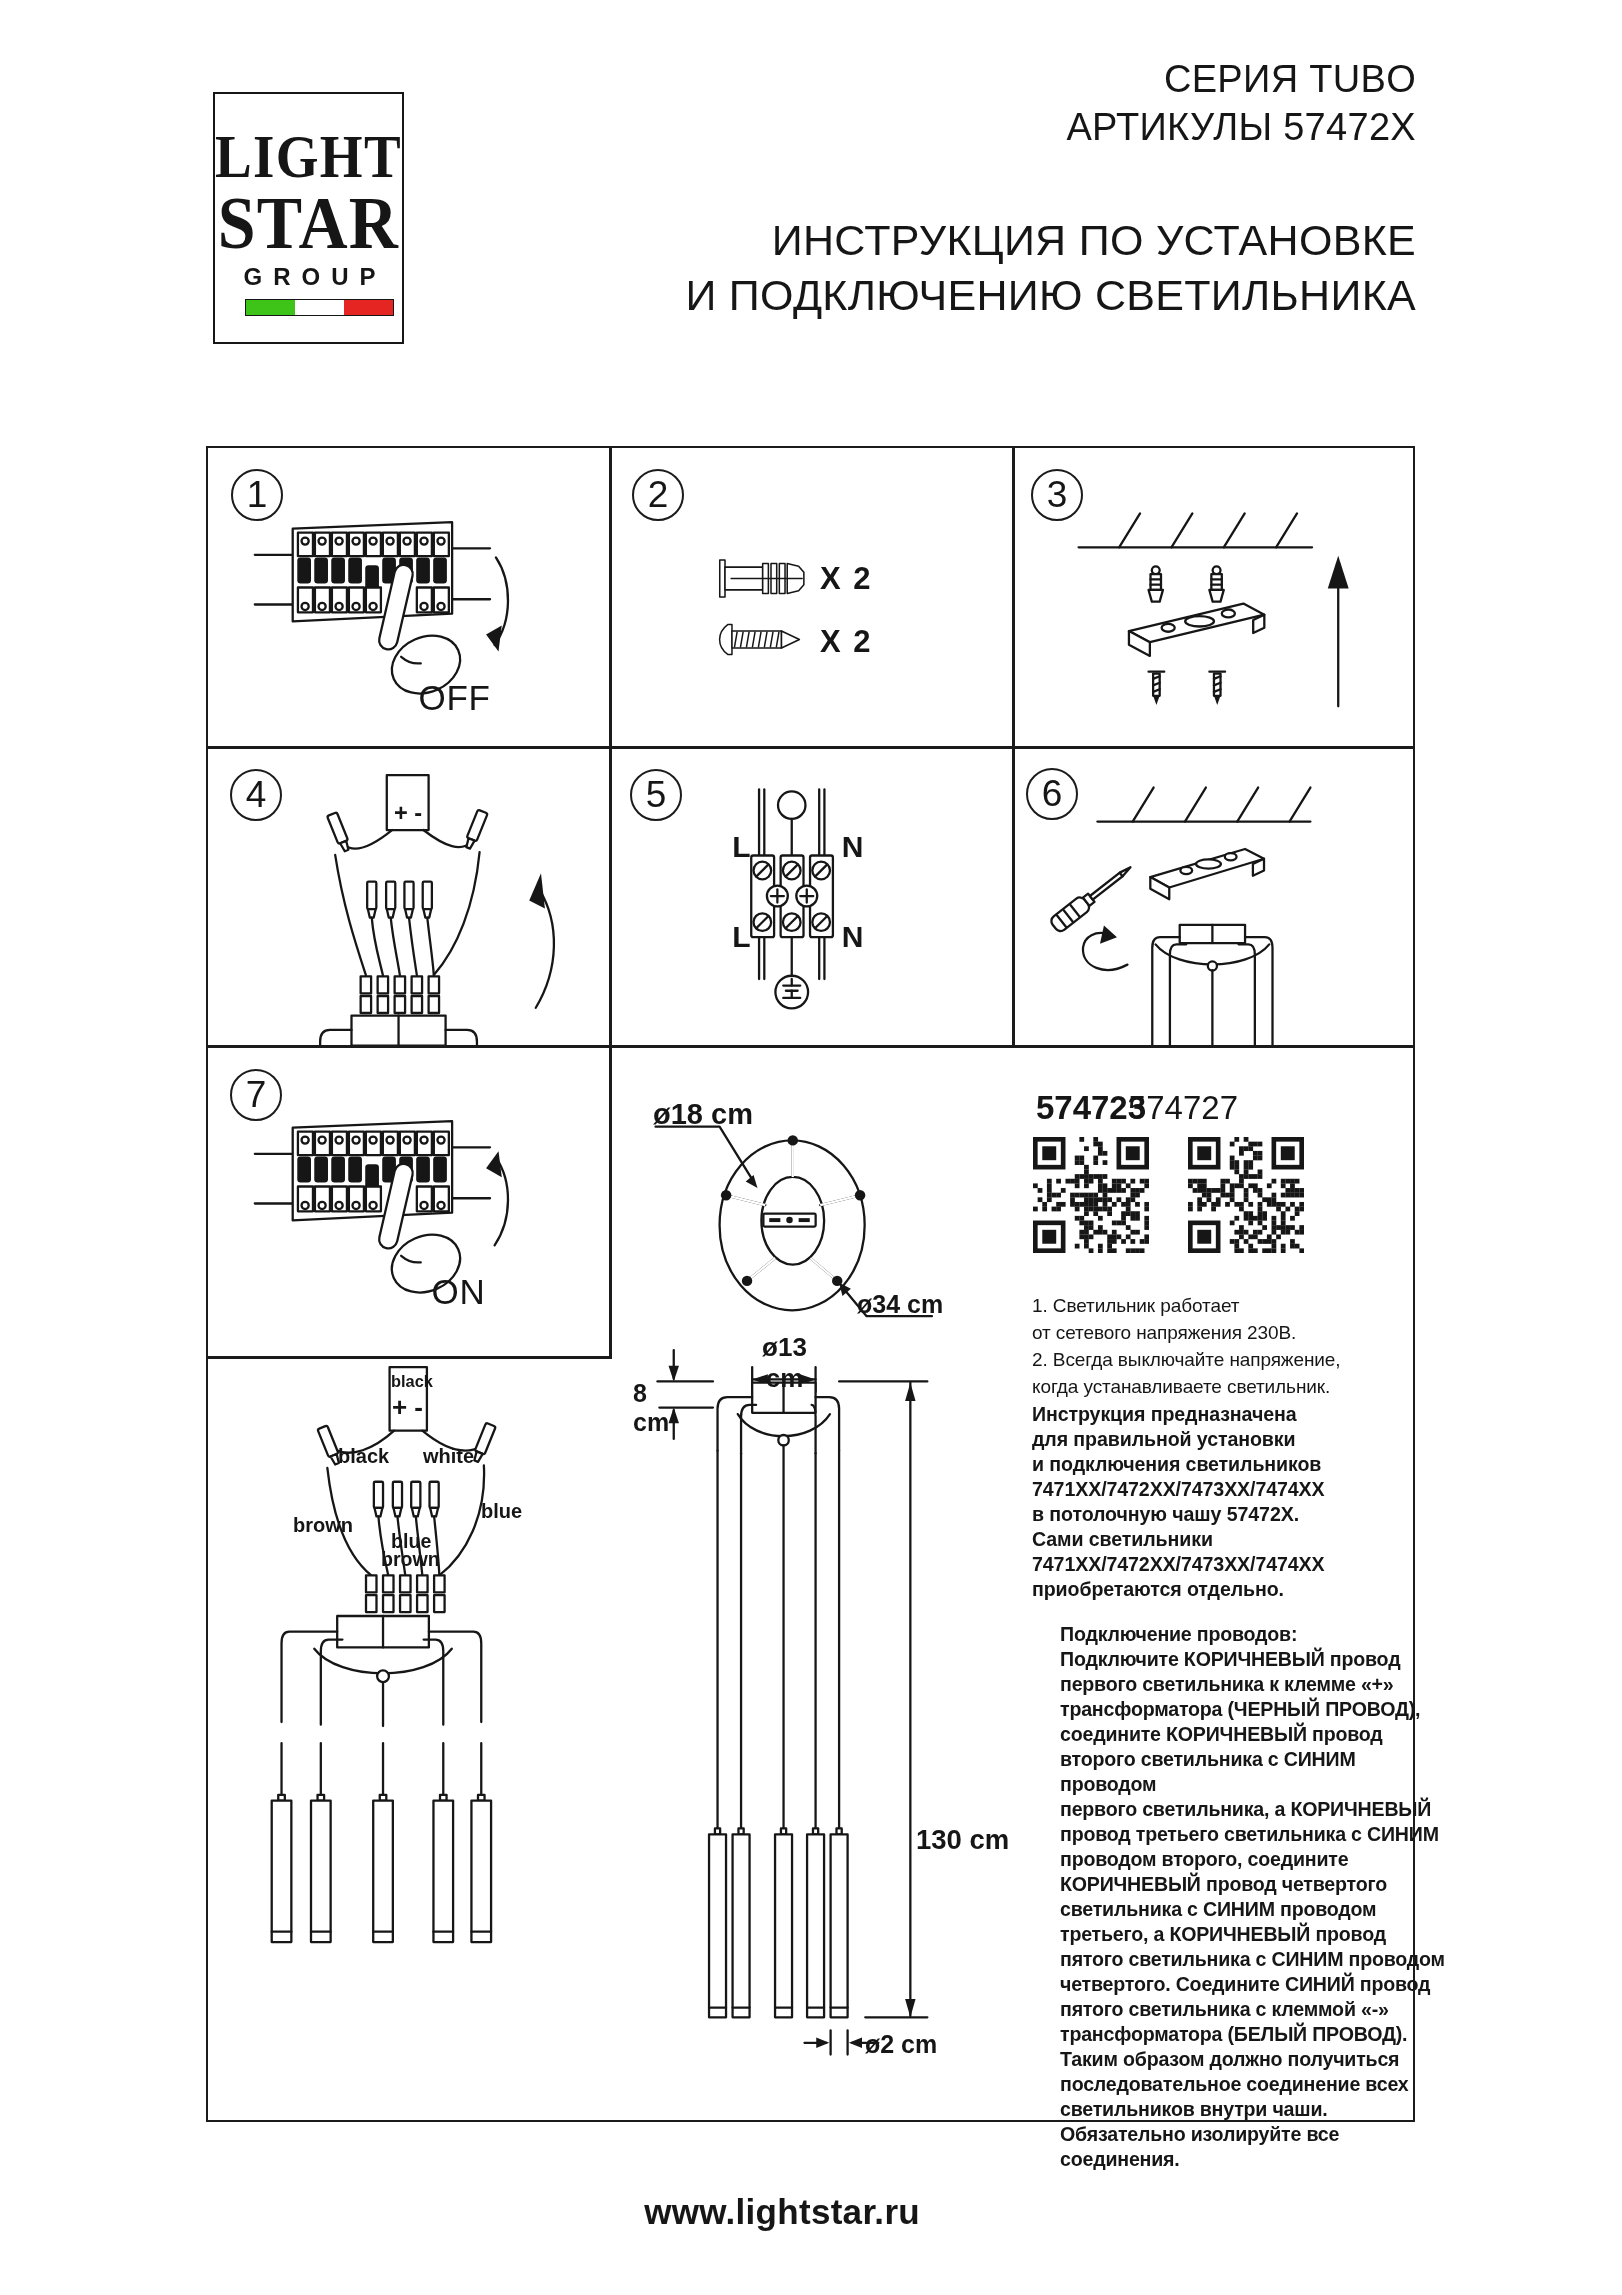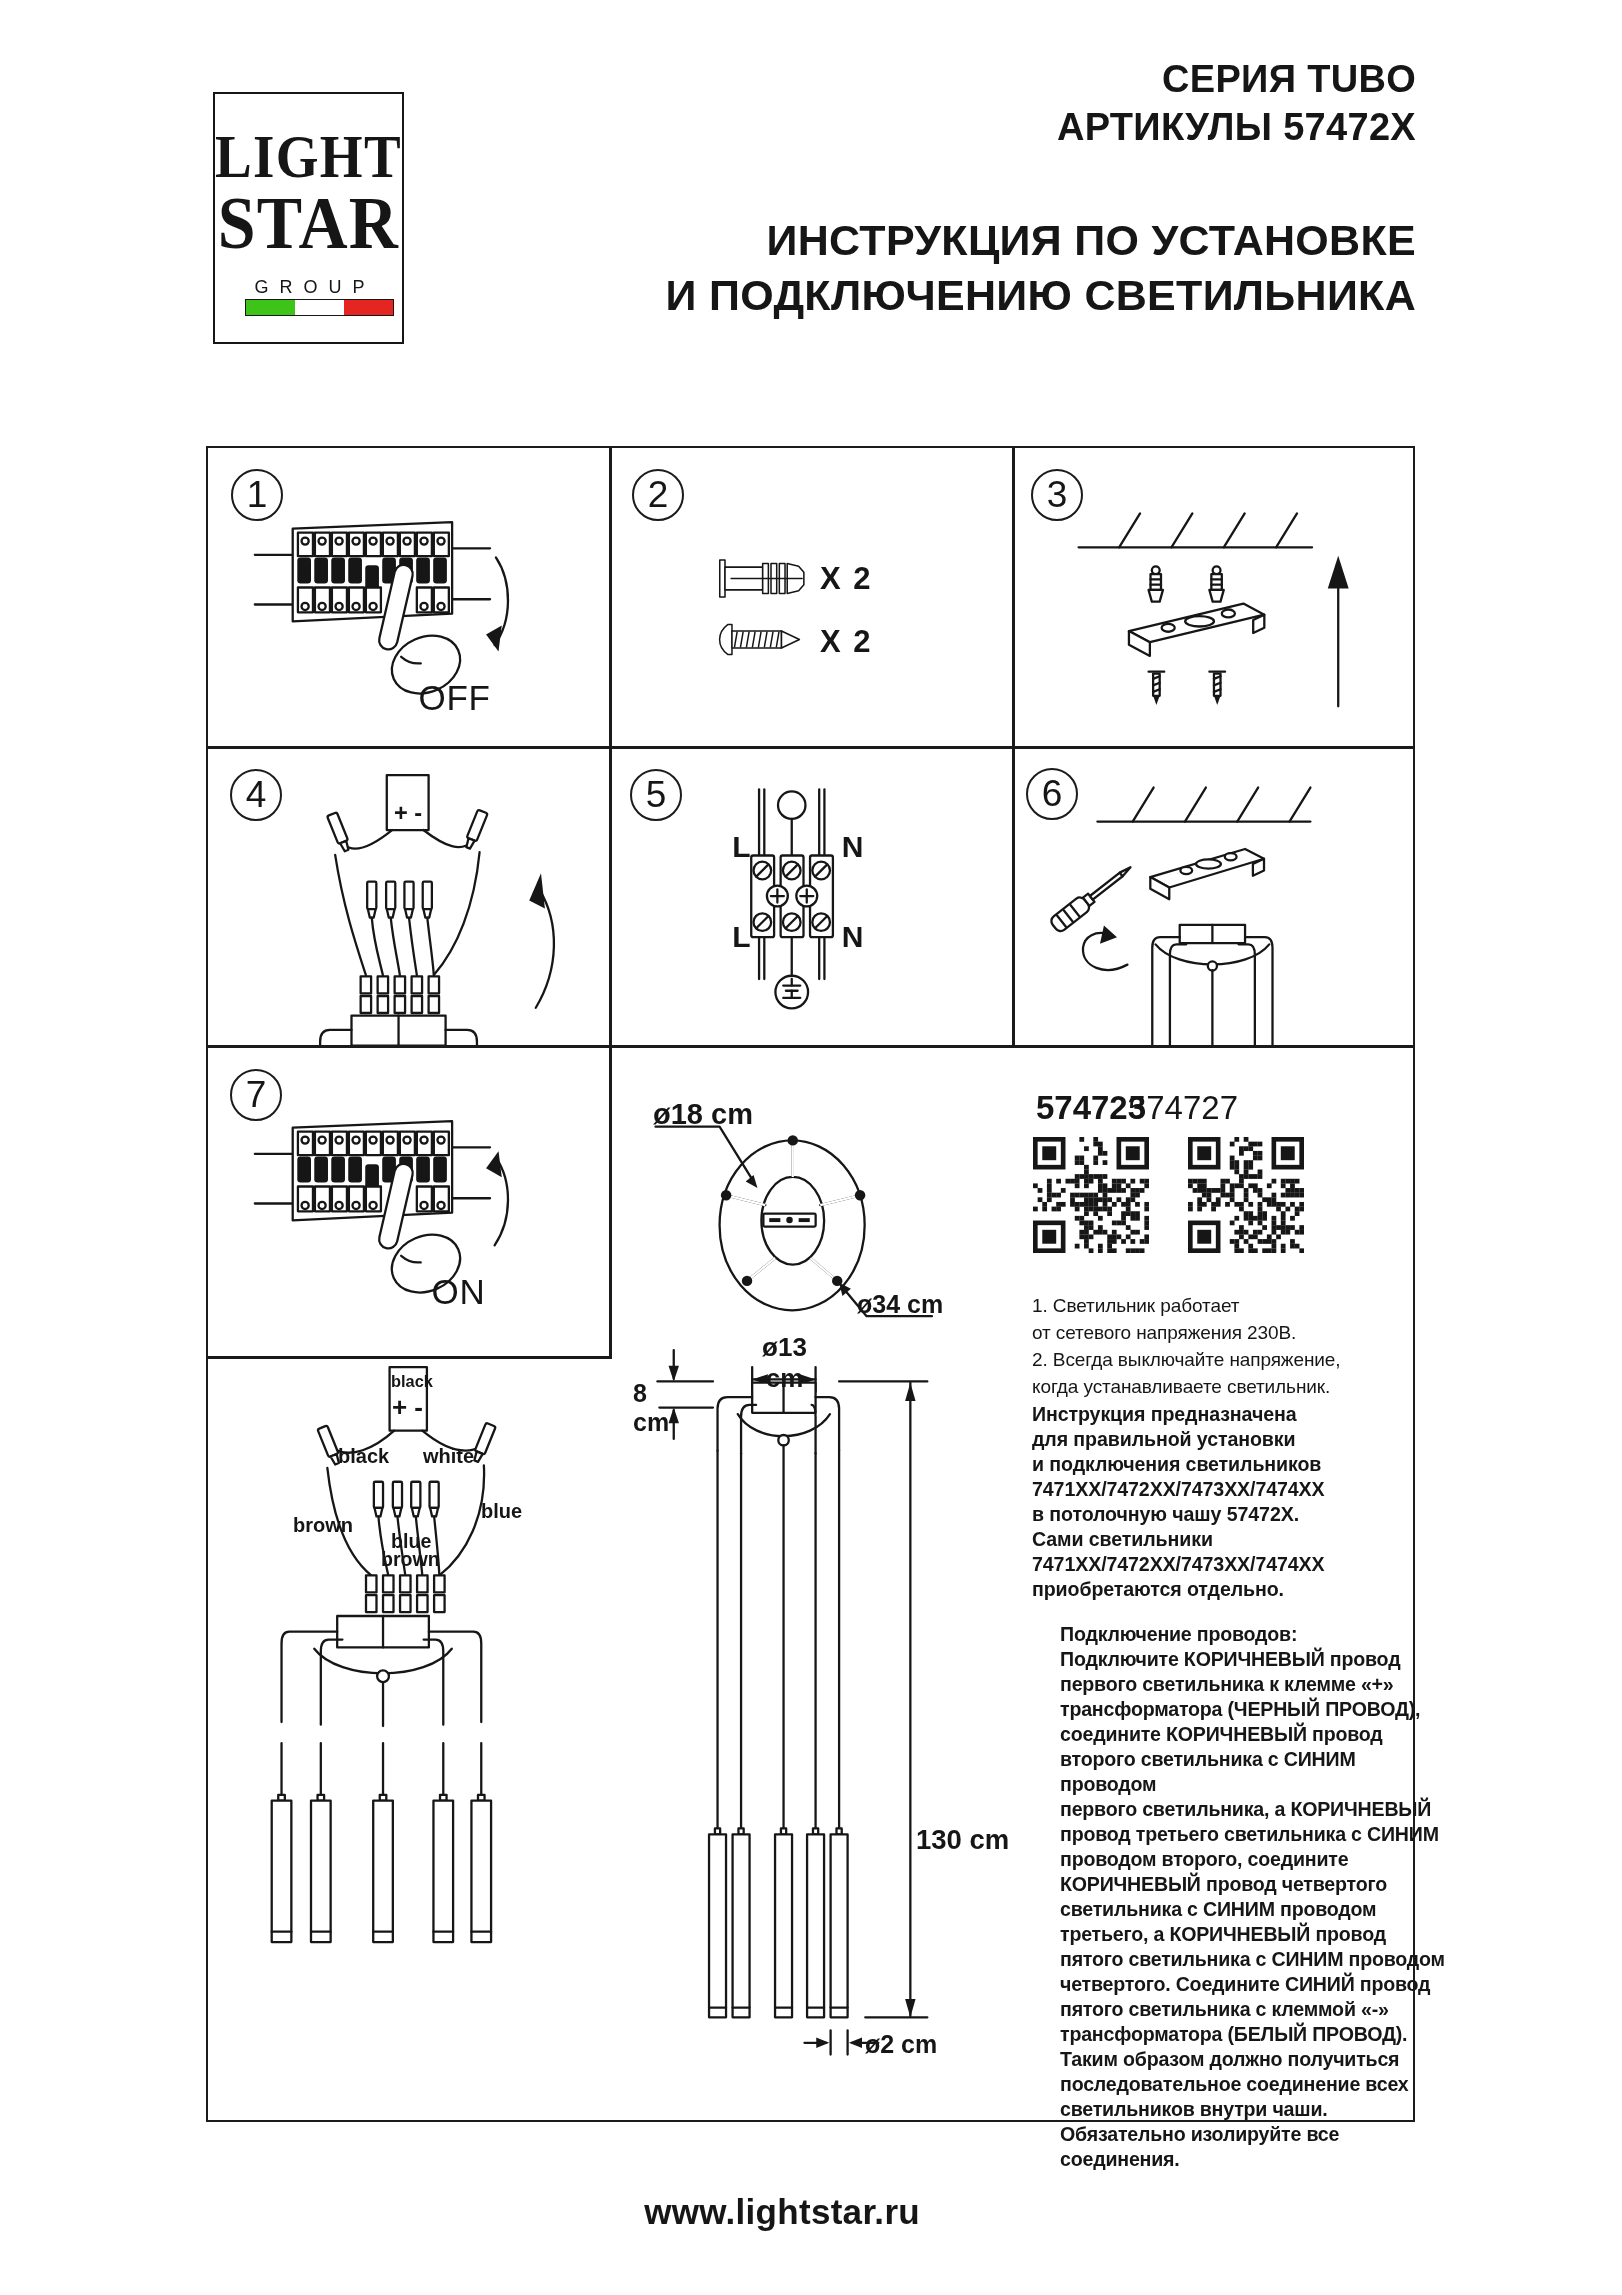--- a/index.html
+++ b/index.html
@@ -8,31 +8,31 @@
   .abs{position:absolute}
   .b{font-weight:bold}
   .line{position:absolute;background:#1b1b1b}
   .cell{position:absolute;overflow:hidden}
   .circ{position:absolute;width:52px;height:52px;border:2.6px solid #1b1b1b;border-radius:50%;
         display:flex;align-items:center;justify-content:center;font-size:37px;font-weight:400}
   svg .s{stroke:#161616;fill:none;stroke-width:3.5;stroke-linejoin:round;stroke-linecap:round}
   svg .w{fill:#fff;stroke:#161616;stroke-width:3.5;stroke-linejoin:round}
   svg .f{fill:#161616;stroke:none}
   .txt{position:absolute;white-space:pre-line}
-  .hdr{position:absolute;text-align:right;font-weight:bold;letter-spacing:0.3px}
+  .hdr{position:absolute;text-align:right;font-weight:normal;letter-spacing:0.3px}
 </style>
 </head>
 <body>
 
 <div class="abs" style="left:0;top:0;width:1623px;height:2295px">
 
   <div class="abs" style="left:213px;top:92px;width:191px;height:252px;border:2.6px solid #161616">
     <div class="abs" style="left:0;top:31px;width:100%;text-align:center;font-family:'Liberation Serif','DejaVu Serif',serif;font-weight:bold;font-size:55px;letter-spacing:1.3px;transform:scaleY(1.12)">LIGHT</div>
     <div class="abs" style="left:0;top:90px;width:100%;text-align:center;font-family:'Liberation Serif','DejaVu Serif',serif;font-weight:bold;font-size:68px;letter-spacing:1.3px;transform:scaleY(1.1)">STAR</div>
-    <div class="abs" style="left:6.5px;top:183px;width:100%;text-align:center;font-size:18px;letter-spacing:11px;font-weight:400">GROUP</div>
+    <div class="abs" style="left:6.5px;top:169px;width:100%;text-align:center;font-size:24px;letter-spacing:11px;font-weight:700">GROUP</div>
     <div class="abs" style="left:30px;top:205px;width:149px;height:17px;border:1.3px solid #161616;display:flex">
       <div style="flex:1;background:#3ec418"></div>
       <div style="flex:1;background:#ffffff"></div>
       <div style="flex:1;background:#e42522"></div>
     </div>
   </div>
 
   <div class="hdr" style="right:207px;top:58px;font-size:38px">СЕРИЯ TUBO</div>
   <div class="hdr" style="right:207px;top:106px;font-size:38px">АРТИКУЛЫ 57472X</div>
   <div class="hdr" style="right:207px;top:216px;font-size:43px">ИНСТРУКЦИЯ ПО УСТАНОВКЕ</div>

